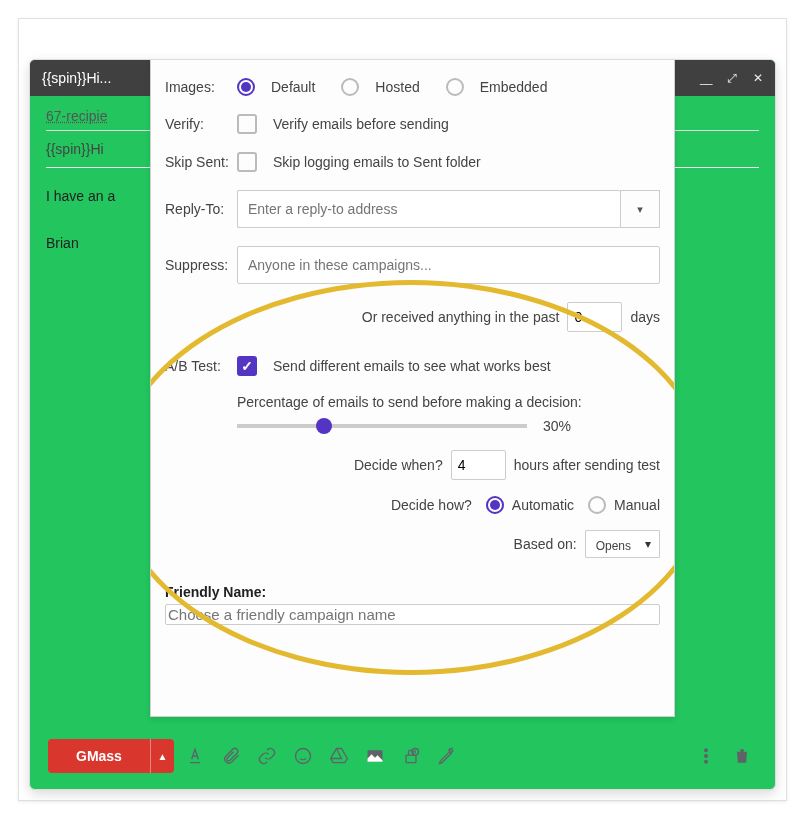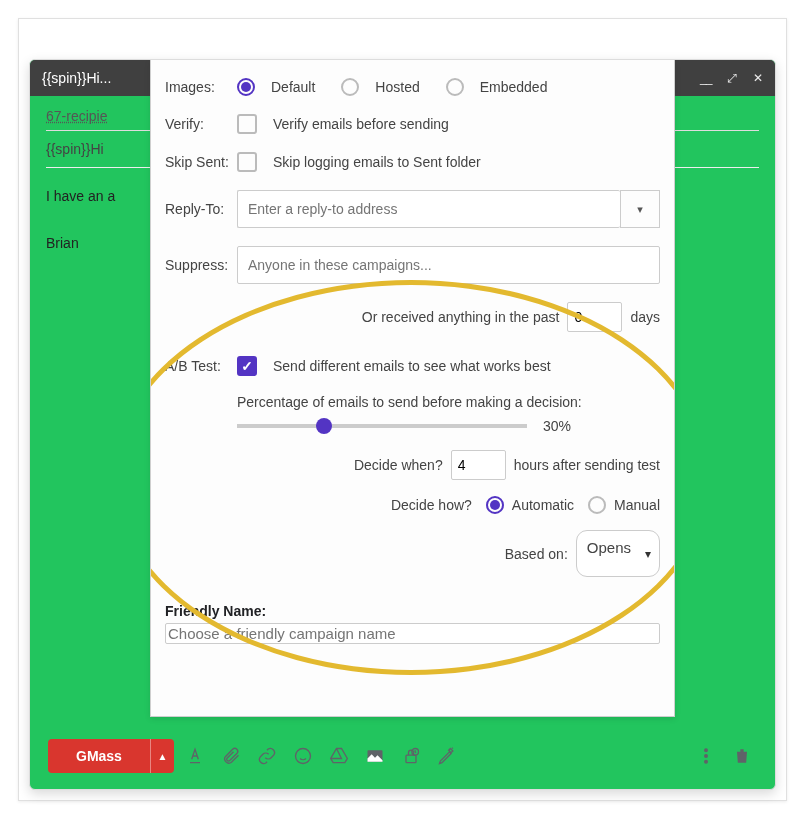--- a/index.html
+++ b/index.html
@@ -123,21 +123,21 @@
 
   .slider {
     position:relative; width:290px; height:4px; background:#ccc; margin:6px 0;
   }
   .slider .thumb {
     position:absolute; top:50%; transform:translate(-50%,-50%);
     width:16px; height:16px; border-radius:50%; background:#5334c3;
   }
 
   .select-box {
-    border:1px solid #ccc; padding:8px 28px 20px 10px; font-size:15px; border-radius:11px;
+    border:1px solid #ccc; padding:8px 28px 4px 10px; font-size:12px; border-radius:1px;
     position:relative; cursor:pointer; background:#fff;
   }
   .select-box::after { content:"▾"; position:absolute; right:8px; top:50%; transform:translateY(-50%); font-size:12px;color:#333;}
 
   .friendly-label { font-weight:bold; font-size:14px; margin-top:26px; margin-bottom:4px; display:block; }
   .friendly-input { width:100%; border:1px solid #ccc; font-size:15px; border-radius:2px;}
 
   
   .ellipse {
     position:absolute;

